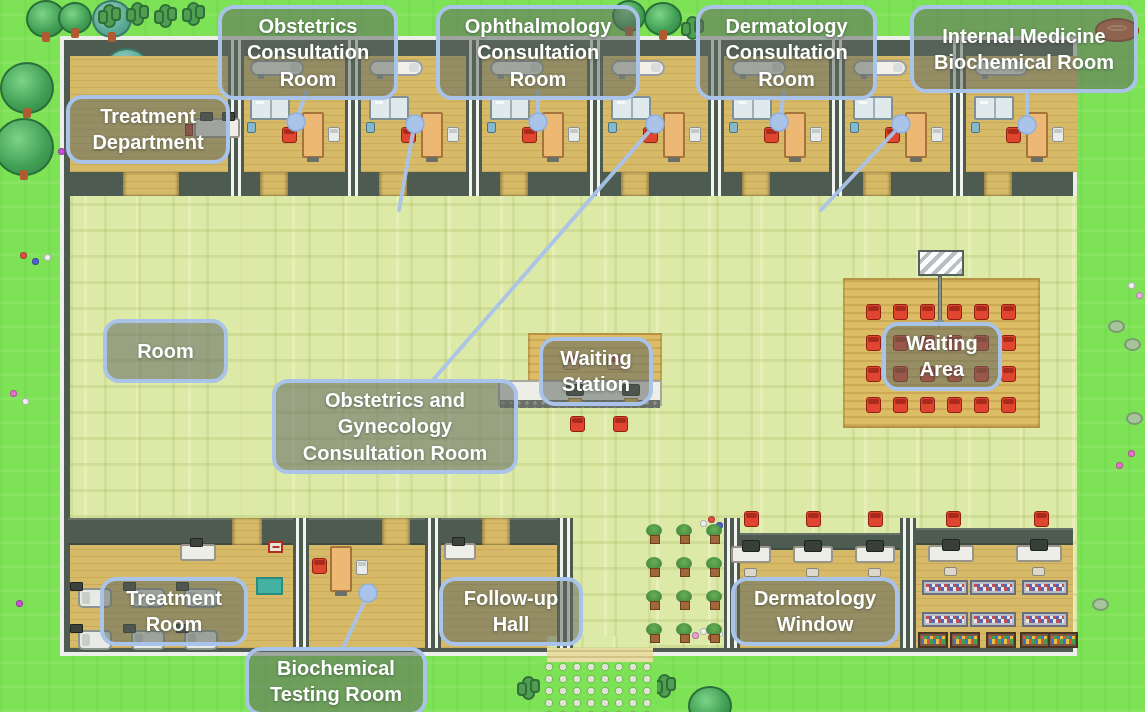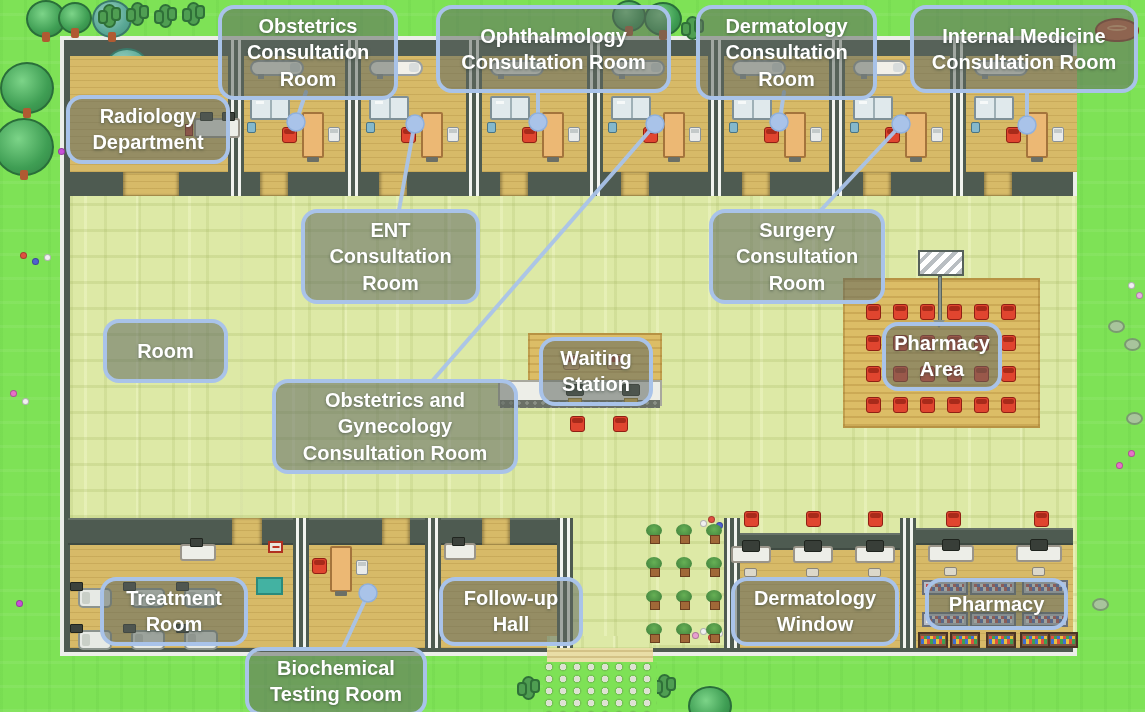--- a/index.html
+++ b/index.html
@@ -227,35 +227,32 @@
     <circle class="dot" cx="538" cy="122" r="9"></circle>
     <circle class="dot" cx="779" cy="122" r="9"></circle>
     <circle class="dot" cx="1027" cy="125" r="9"></circle>
     <circle class="dot" cx="415" cy="124" r="9"></circle>
     <circle class="dot" cx="901" cy="124" r="9"></circle>
     <circle class="dot" cx="655" cy="124" r="9"></circle>
     <circle class="dot" cx="368" cy="593" r="9"></circle>
   </svg>
 
   <div class="map-label" style="left:218px;top:5px;width:180px;min-height:88px">Obstetrics Consultation Room</div>
-  <div class="map-label" style="left:436px;top:5px;width:235px;min-height:88px">Ophthalmology Consultation Room</div>
+  <div class="map-label" style="left:436px;top:5px;width:204px;min-height:88px">Ophthalmology Consultation Room</div>
   <div class="map-label" style="left:696px;top:5px;width:181px;min-height:88px">Dermatology Consultation Room</div>
-  <div class="map-label" style="left:910px;top:5px;width:228px;min-height:88px">Internal Medicine Consultation Room</div>
-  <div class="map-label" style="left:66px;top:95px;width:164px;min-height:62px">Radiology Department</div>
-  <div class="map-label" style="left:301px;top:209px;width:179px;min-height:86px">ENT Consultation Room</div>
-  <div class="map-label" style="left:709px;top:209px;width:176px;min-height:86px">Surgery Consultation Room</div>
+  <div class="map-label" style="left:910px;top:5px;width:228px;min-height:88px">Internal Medicine Biochemical Room</div>
+  <div class="map-label" style="left:66px;top:95px;width:164px;min-height:62px">Treatment Department</div>
   <div class="map-label" style="left:103px;top:319px;width:125px;min-height:64px">Room</div>
   <div class="map-label" style="left:272px;top:379px;width:246px;min-height:90px">Obstetrics and Gynecology Consultation Room</div>
   <div class="map-label" style="left:539px;top:337px;width:114px;min-height:54px">Waiting Station</div>
-  <div class="map-label" style="left:882px;top:322px;width:120px;min-height:54px">Pharmacy Area</div>
+  <div class="map-label" style="left:882px;top:322px;width:120px;min-height:54px">Waiting Area</div>
   <div class="map-label" style="left:100px;top:577px;width:148px;min-height:56px">Treatment Room</div>
   <div class="map-label" style="left:245px;top:647px;width:182px;min-height:58px">Biochemical Testing Room</div>
   <div class="map-label" style="left:439px;top:577px;width:144px;min-height:56px">Follow-up Hall</div>
   <div class="map-label" style="left:731px;top:577px;width:168px;min-height:58px">Dermatology Window</div>
-  <div class="map-label" style="left:925px;top:578px;width:143px;min-height:52px">Pharmacy</div>
 <div class="exam-bed" style="left: 250px; top: 60px;"></div>
     <div class="cabinet" style="left: 250px; top: 96px;"></div>
     <div class="sink" style="left: 247px; top: 122px;"></div>
     <div class="desk-v" style="left: 302px; top: 112px;"></div>
     <div class="chair-red" style="left: 282px; top: 127px;"></div>
     <div class="chair-white" style="left: 328px; top: 127px;"></div>
     <div class="exam-bed" style="left: 369px; top: 60px;"></div>
     <div class="cabinet" style="left: 369px; top: 96px;"></div>
     <div class="sink" style="left: 366px; top: 122px;"></div>
     <div class="desk-v" style="left: 421px; top: 112px;"></div>

